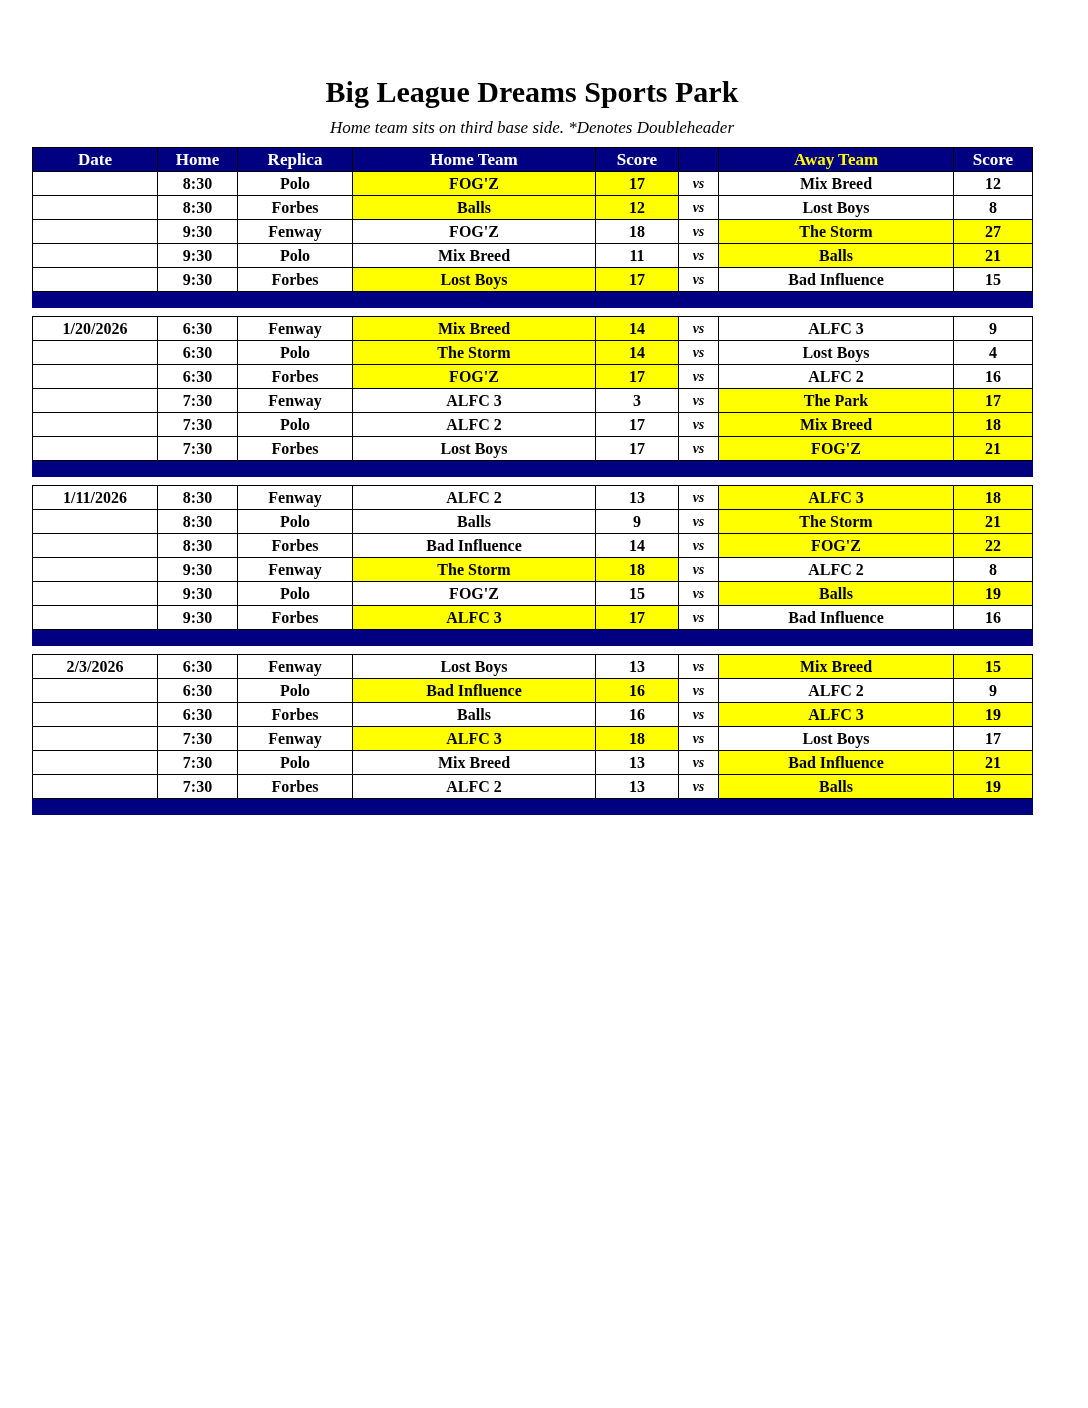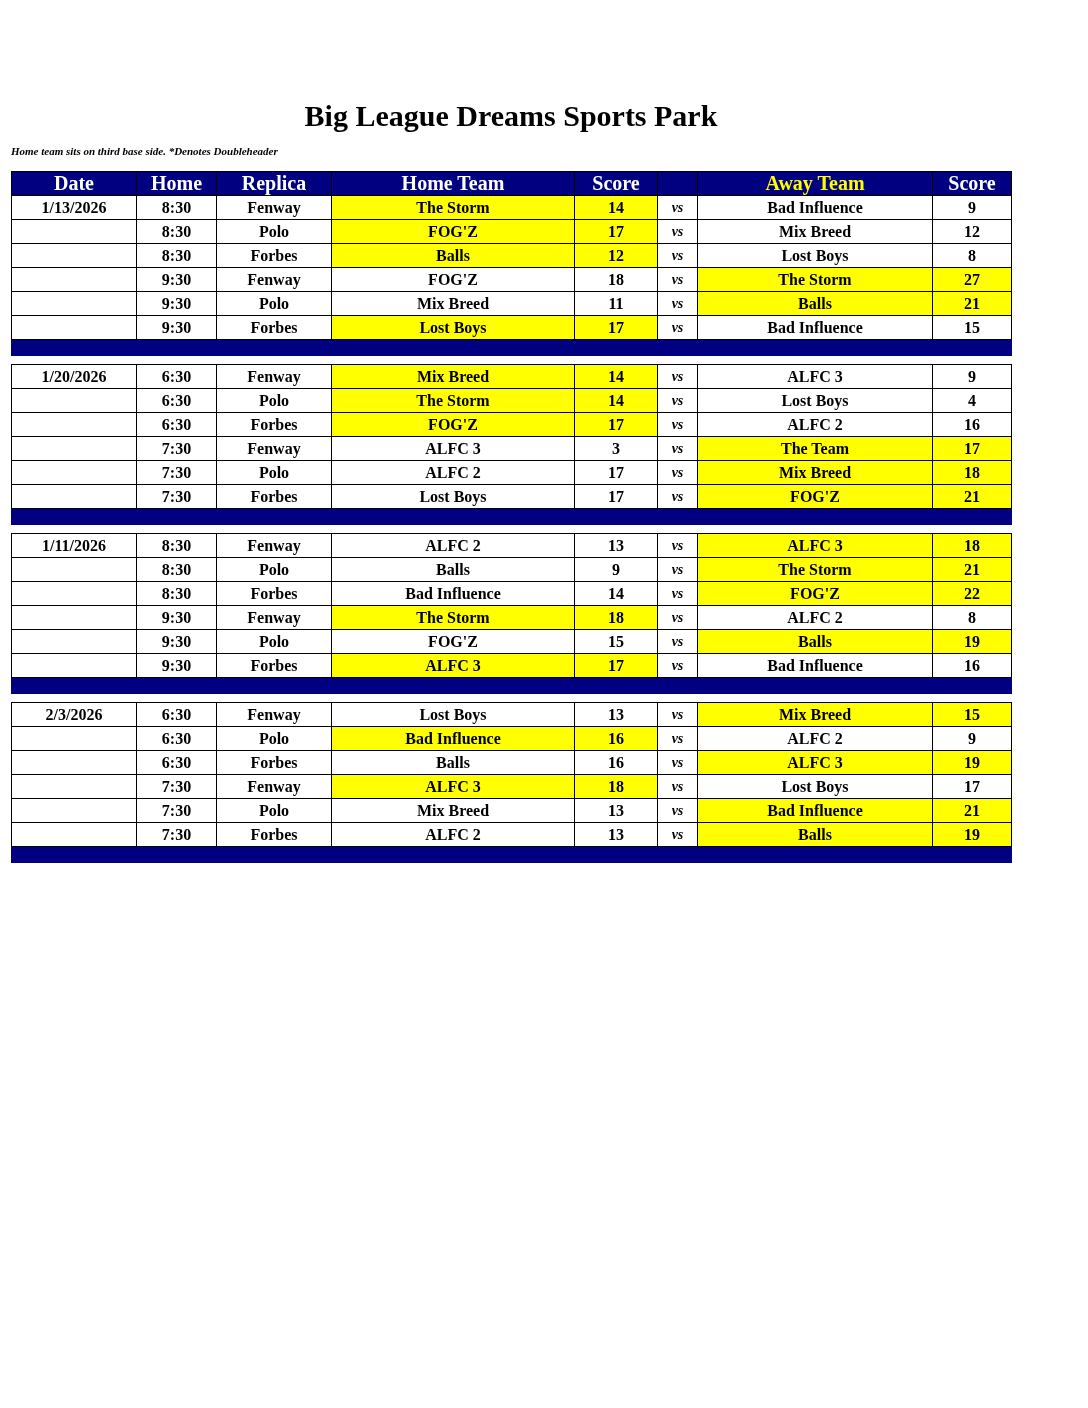--- a/index.html
+++ b/index.html
@@ -5,41 +5,41 @@
   html, body { margin: 0; padding: 0; }
   body {
     width: 1088px;
     height: 1408px;
     background: #ffffff;
     font-family: "Liberation Serif", "DejaVu Serif", serif;
     color: #000;
   }
   .wrap {
     width: 1000px;
-    margin-left: 11px;
-    padding-top: 98px;
+    margin-left: 32px;
+    padding-top: 74px;
   }
   .title {
     text-align: center;
     font-weight: bold;
     font-size: 30px;
     line-height: 36px;
   }
   .subtitle {
     text-align: center;
     font-weight: bold;
     font-size: 23px;
     line-height: 28px;
     margin-top: 8px;
   }
   .note {
-    text-align: left;
-    font-weight: bold;
+    text-align: center;
+    font-weight: normal;
     font-style: italic;
-    font-size: 11px;
+    font-size: 17px;
     line-height: 21px;
     margin-top: 7px;
     margin-bottom: 9px;
   }
   table.sched {
     border-collapse: collapse;
     table-layout: fixed;
     width: 1000px;
   }
   .sched th, .sched td {
@@ -50,21 +50,21 @@
     vertical-align: middle;
     padding: 0;
     height: 23px;
     line-height: 23px;
     overflow: hidden;
     white-space: nowrap;
   }
   .sched th {
     background: var(--header-bg, #000080);
     color: var(--header-text, #ffffff);
-    font-size: 20px;
+    font-size: 17px;
   }
   .sched th.away { color: var(--away-header-text, #ffff00); }
   .sched td.hl { background: var(--highlight, #ffff00); }
   .sched td.c-vs {
     font-style: italic;
     font-size: 14px;
   }
   .sched tr.sep td {
     background: var(--header-bg, #000080);
     border: 1px solid var(--header-bg, #000080);
@@ -103,123 +103,113 @@
         <th>Replica</th>
         <th>Home Team</th>
         <th>Score</th>
         <th></th>
         <th class="away">Away Team</th>
         <th>Score</th>
       </tr>
     </thead>
     <tbody>
         <tr>
-          <td class="c-date">1/13/2026</td>
-          <td class="c-time">8:30</td>
-          <td class="c-replica">Fenway</td>
+          <td class="c-date"></td>
+          <td class="c-time">8:30</td>
+          <td class="c-replica">Polo</td>
+          <td class="c-team hl">FOG'Z</td>
+          <td class="c-score hl">17</td>
+          <td class="c-vs">vs</td>
+          <td class="c-team">Mix Breed</td>
+          <td class="c-score">12</td>
+        </tr>
+        <tr>
+          <td class="c-date"></td>
+          <td class="c-time">8:30</td>
+          <td class="c-replica">Forbes</td>
+          <td class="c-team hl">Balls</td>
+          <td class="c-score hl">12</td>
+          <td class="c-vs">vs</td>
+          <td class="c-team">Lost Boys</td>
+          <td class="c-score">8</td>
+        </tr>
+        <tr>
+          <td class="c-date"></td>
+          <td class="c-time">9:30</td>
+          <td class="c-replica">Fenway</td>
+          <td class="c-team">FOG'Z</td>
+          <td class="c-score">18</td>
+          <td class="c-vs">vs</td>
+          <td class="c-team hl">The Storm</td>
+          <td class="c-score hl">27</td>
+        </tr>
+        <tr>
+          <td class="c-date"></td>
+          <td class="c-time">9:30</td>
+          <td class="c-replica">Polo</td>
+          <td class="c-team">Mix Breed</td>
+          <td class="c-score">11</td>
+          <td class="c-vs">vs</td>
+          <td class="c-team hl">Balls</td>
+          <td class="c-score hl">21</td>
+        </tr>
+        <tr>
+          <td class="c-date"></td>
+          <td class="c-time">9:30</td>
+          <td class="c-replica">Forbes</td>
+          <td class="c-team hl">Lost Boys</td>
+          <td class="c-score hl">17</td>
+          <td class="c-vs">vs</td>
+          <td class="c-team">Bad Influence</td>
+          <td class="c-score">15</td>
+        </tr>
+        <tr class="sep">
+          <td colspan="8"></td>
+        </tr>
+        <tr class="gap">
+          <td colspan="8"></td>
+        </tr>
+        <tr>
+          <td class="c-date">1/20/2026</td>
+          <td class="c-time">6:30</td>
+          <td class="c-replica">Fenway</td>
+          <td class="c-team hl">Mix Breed</td>
+          <td class="c-score hl">14</td>
+          <td class="c-vs">vs</td>
+          <td class="c-team">ALFC 3</td>
+          <td class="c-score">9</td>
+        </tr>
+        <tr>
+          <td class="c-date"></td>
+          <td class="c-time">6:30</td>
+          <td class="c-replica">Polo</td>
           <td class="c-team hl">The Storm</td>
           <td class="c-score hl">14</td>
           <td class="c-vs">vs</td>
-          <td class="c-team">Bad Influence</td>
-          <td class="c-score">9</td>
-        </tr>
-        <tr>
-          <td class="c-date"></td>
-          <td class="c-time">8:30</td>
-          <td class="c-replica">Polo</td>
-          <td class="c-team hl">FOG'Z</td>
-          <td class="c-score hl">17</td>
-          <td class="c-vs">vs</td>
-          <td class="c-team">Mix Breed</td>
-          <td class="c-score">12</td>
-        </tr>
-        <tr>
-          <td class="c-date"></td>
-          <td class="c-time">8:30</td>
-          <td class="c-replica">Forbes</td>
-          <td class="c-team hl">Balls</td>
-          <td class="c-score hl">12</td>
-          <td class="c-vs">vs</td>
-          <td class="c-team">Lost Boys</td>
-          <td class="c-score">8</td>
-        </tr>
-        <tr>
-          <td class="c-date"></td>
-          <td class="c-time">9:30</td>
-          <td class="c-replica">Fenway</td>
-          <td class="c-team">FOG'Z</td>
-          <td class="c-score">18</td>
-          <td class="c-vs">vs</td>
-          <td class="c-team hl">The Storm</td>
-          <td class="c-score hl">27</td>
-        </tr>
-        <tr>
-          <td class="c-date"></td>
-          <td class="c-time">9:30</td>
-          <td class="c-replica">Polo</td>
-          <td class="c-team">Mix Breed</td>
-          <td class="c-score">11</td>
-          <td class="c-vs">vs</td>
-          <td class="c-team hl">Balls</td>
-          <td class="c-score hl">21</td>
-        </tr>
-        <tr>
-          <td class="c-date"></td>
-          <td class="c-time">9:30</td>
-          <td class="c-replica">Forbes</td>
-          <td class="c-team hl">Lost Boys</td>
-          <td class="c-score hl">17</td>
-          <td class="c-vs">vs</td>
-          <td class="c-team">Bad Influence</td>
-          <td class="c-score">15</td>
-        </tr>
-        <tr class="sep">
-          <td colspan="8"></td>
-        </tr>
-        <tr class="gap">
-          <td colspan="8"></td>
-        </tr>
-        <tr>
-          <td class="c-date">1/20/2026</td>
-          <td class="c-time">6:30</td>
-          <td class="c-replica">Fenway</td>
-          <td class="c-team hl">Mix Breed</td>
-          <td class="c-score hl">14</td>
-          <td class="c-vs">vs</td>
-          <td class="c-team">ALFC 3</td>
-          <td class="c-score">9</td>
-        </tr>
-        <tr>
-          <td class="c-date"></td>
-          <td class="c-time">6:30</td>
-          <td class="c-replica">Polo</td>
-          <td class="c-team hl">The Storm</td>
-          <td class="c-score hl">14</td>
-          <td class="c-vs">vs</td>
           <td class="c-team">Lost Boys</td>
           <td class="c-score">4</td>
         </tr>
         <tr>
           <td class="c-date"></td>
           <td class="c-time">6:30</td>
           <td class="c-replica">Forbes</td>
           <td class="c-team hl">FOG'Z</td>
           <td class="c-score hl">17</td>
           <td class="c-vs">vs</td>
           <td class="c-team">ALFC 2</td>
           <td class="c-score">16</td>
         </tr>
         <tr>
           <td class="c-date"></td>
           <td class="c-time">7:30</td>
           <td class="c-replica">Fenway</td>
           <td class="c-team">ALFC 3</td>
           <td class="c-score">3</td>
           <td class="c-vs">vs</td>
-          <td class="c-team hl">The Team</td>
+          <td class="c-team hl">The Park</td>
           <td class="c-score hl">17</td>
         </tr>
         <tr>
           <td class="c-date"></td>
           <td class="c-time">7:30</td>
           <td class="c-replica">Polo</td>
           <td class="c-team">ALFC 2</td>
           <td class="c-score">17</td>
           <td class="c-vs">vs</td>
           <td class="c-team hl">Mix Breed</td>

